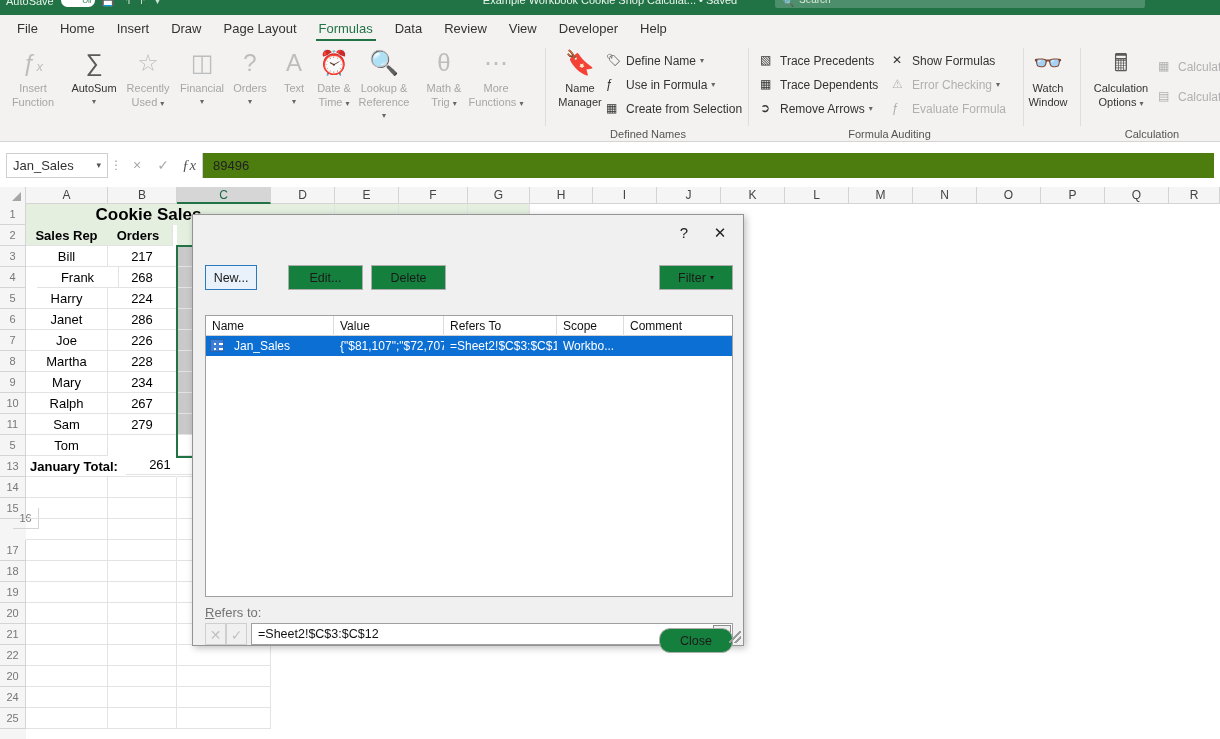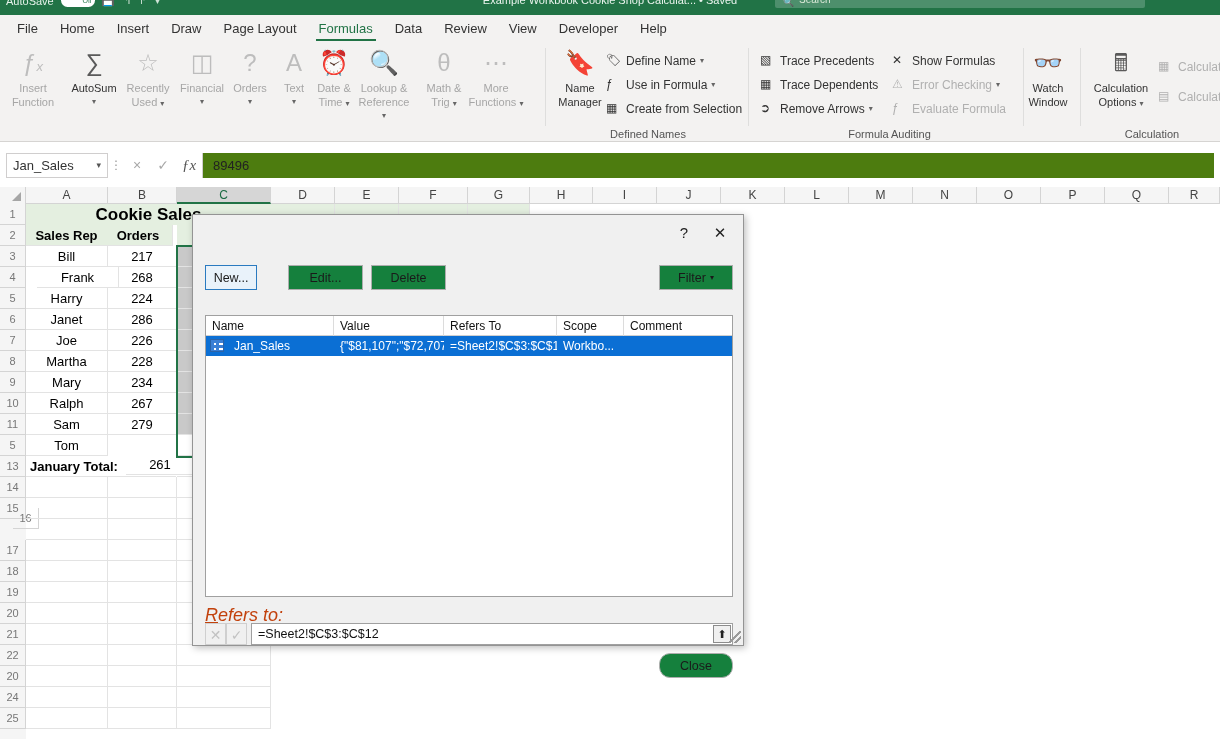--- a/index.html
+++ b/index.html
@@ -201,21 +201,21 @@
       linear-gradient(#3a7fd5 0 0), linear-gradient(#3a7fd5 0 0),
       linear-gradient(#3a7fd5 0 0), linear-gradient(#3a7fd5 0 0),
       linear-gradient(#3a7fd5 0 0);
     background-repeat: no-repeat;
     background-size: 100% 3px, 100% 3px, 3px 100%, 3px 100%, 100% 1px;
     background-position: 0 0, 0 5px, 0 0, 5px 0, 0 10px;
     border: 1px solid #2a63a8;
   }
 
   .refers-label {
-    position: absolute; left: 12px; top: 356px; font-size: 18px; color: #c2410c; font-style: italic;
+    position: absolute; left: 12px; top: 356px; font-size: 13px; color: #737373;
   }
   .refers-label u { text-decoration: underline; }
   .ref-x, .ref-chk {
     position: absolute; top: 374px; width: 21px; height: 22px;
     border: 1px solid #cfcfcf; background: #f0f0f0; color: #c2c2c2;
     font-size: 14px; text-align: center; line-height: 22px;
   }
   .ref-x { left: 12px; }
   .ref-chk { left: 33px; }
   .ref-input {
@@ -646,21 +646,21 @@
       <div class="refers-label">
         <u>R</u><span>efers to:</span>
       </div>
       <div class="ref-x">✕</div>
       <div class="ref-chk">✓</div>
       <div class="ref-input">
         <span>=Sheet2!$C$3:$C$12</span>
         <span class="ref-collapse">⬆</span>
       </div>
 
-      <div class="btn" style="left:466px;top:404px;width:74px;border-radius:11px;">
+      <div class="btn" style="left:466px;top:379px;width:74px;border-radius:11px;">
         <span>Close</span>
       </div>
 
       <div class="resize-grip"></div>
     </div>
   </div>
 
 </div>
 
 </body></html>

